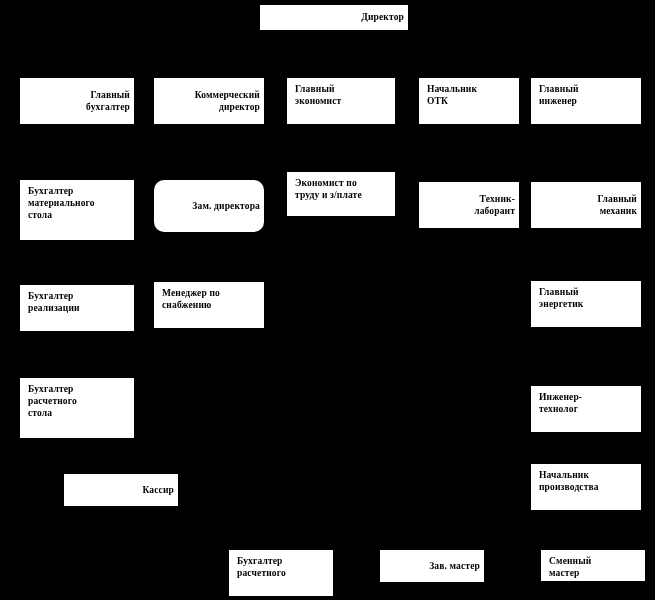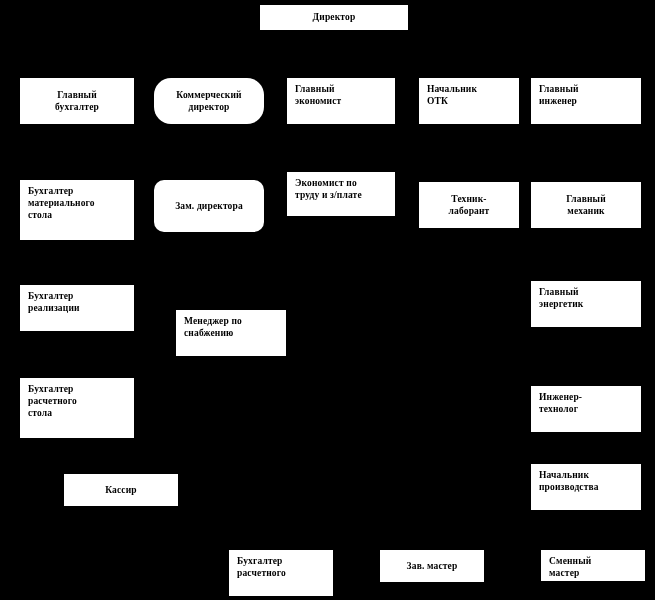--- a/index.html
+++ b/index.html
@@ -28,40 +28,40 @@
     flex-direction: column;
     justify-content: center;
     overflow: hidden;
   }
   .node .node-label {
     display: block;
     white-space: pre-line;
     padding: 0 6px;
   }
   .align-center { text-align: center; }
-  .align-center .node-label { padding: 0 4px; }
+  .align-center .node-label { padding: 0 4px; text-align: right; }
   .align-left { text-align: left; }
   .align-left .node-label { padding-left: 8px; padding-right: 3px; }
 
   .node.top-pad { justify-content: flex-start; }
   .node.top-pad .node-label { padding-top: 5px; }
 </style>
 </head>
 <body>
 
 <div id="chart-canvas">
 
 <div class="node align-center" style="left: 260px; top: 5px; width: 148px; height: 25px;">
       <span class="node-label">Директор</span>
     </div>
     <div class="node align-center" style="left: 20px; top: 78px; width: 114px; height: 46px;">
       <span class="node-label">Главный
 бухгалтер</span>
     </div>
-    <div class="node align-center" style="left: 154px; top: 78px; width: 110px; height: 46px; border-radius: 17px;">
+    <div class="node align-center" style="left: 154px; top: 78px; width: 110px; height: 46px;">
       <span class="node-label">Коммерческий
 директор</span>
     </div>
     <div class="node align-left top-pad" style="left: 287px; top: 78px; width: 108px; height: 46px;">
       <span class="node-label">Главный
 экономист</span>
     </div>
     <div class="node align-left top-pad" style="left: 419px; top: 78px; width: 100px; height: 46px;">
       <span class="node-label">Начальник
 ОТК</span>
@@ -87,21 +87,21 @@
 лаборант</span>
     </div>
     <div class="node align-center" style="left: 531px; top: 182px; width: 110px; height: 46px;">
       <span class="node-label">Главный
 механик</span>
     </div>
     <div class="node align-left top-pad" style="left: 20px; top: 285px; width: 114px; height: 46px;">
       <span class="node-label">Бухгалтер
 реализации</span>
     </div>
-    <div class="node align-left top-pad" style="left: 154px; top: 310px; width: 110px; height: 46px; margin-left: 22px;">
+    <div class="node align-left top-pad" style="left: 154px; top: 282px; width: 110px; height: 46px;">
       <span class="node-label">Менеджер по
 снабжению</span>
     </div>
     <div class="node align-left top-pad" style="left: 531px; top: 281px; width: 110px; height: 46px;">
       <span class="node-label">Главный
 энергетик</span>
     </div>
     <div class="node align-left top-pad" style="left: 20px; top: 378px; width: 114px; height: 60px;">
       <span class="node-label">Бухгалтер
 расчетного

